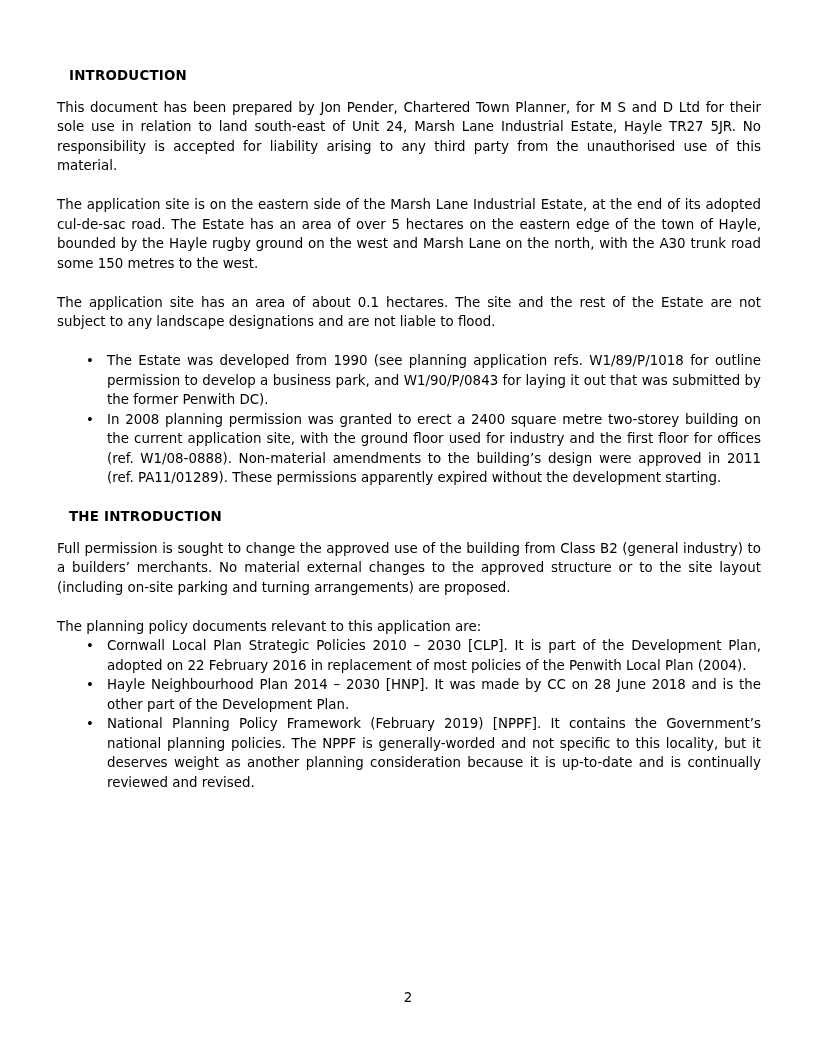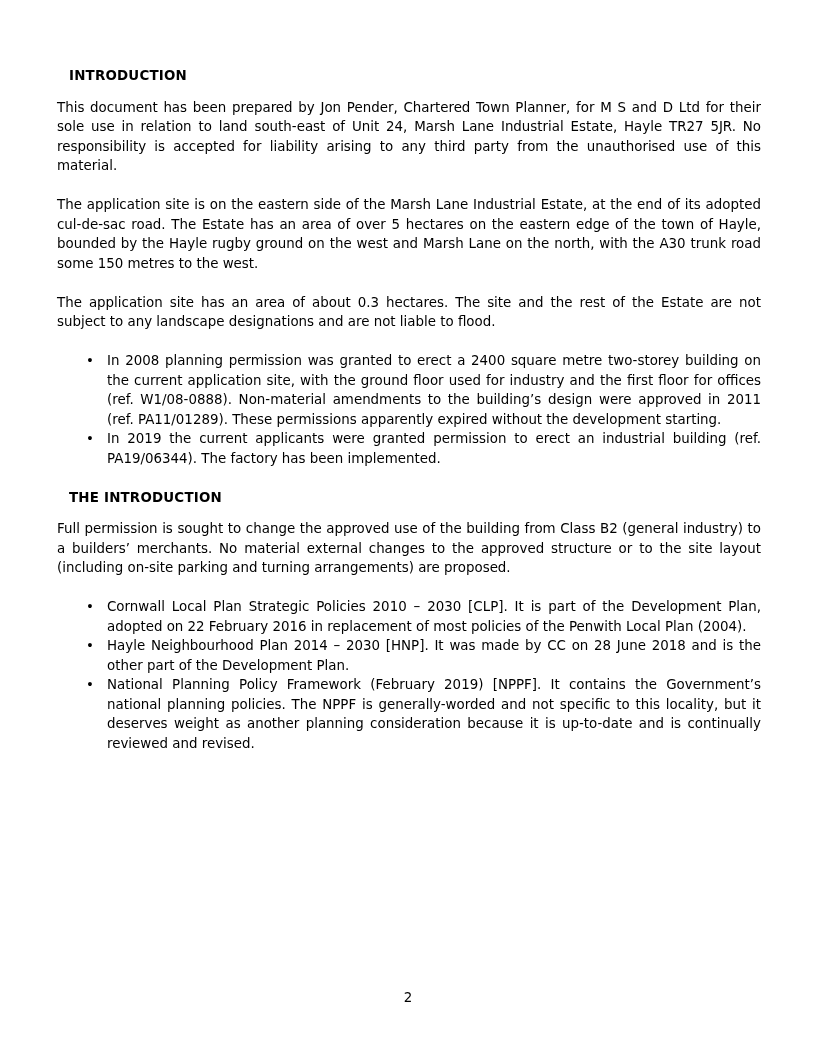--- a/index.html
+++ b/index.html
@@ -73,36 +73,37 @@
 <div class="page">
   <div class="content">
 
     <section>
       <h2>INTRODUCTION</h2>
       <p class="para">This document has been prepared by Jon Pender, Chartered Town Planner, for M S and D Ltd for their sole use in relation to land south-east of Unit 24, Marsh Lane Industrial Estate, Hayle TR27 5JR. No responsibility is accepted for liability arising to any third party from the unauthorised use of this material.</p>
     </section>
 
     <section>
       <p class="para">The application site is on the eastern side of the Marsh Lane Industrial Estate, at the end of its adopted cul-de-sac road. The Estate has an area of over 5 hectares on the eastern edge of the town of Hayle, bounded by the Hayle rugby ground on the west and Marsh Lane on the north, with the A30 trunk road some 150 metres to the west.</p>
-      <p class="para">The application site has an area of about 0.3 hectares. The site and the rest of the Estate are not subject to any landscape designations and are not liable to flood.</p>
+      <p class="para">The application site has an area of about 0.1 hectares. The site and the rest of the Estate are not subject to any landscape designations and are not liable to flood.</p>
     </section>
 
     <section>
       <ul class="bullets">
+        <li><span>The Estate was developed from 1990 (see planning application refs. W1/89/P/1018 for outline permission to develop a business park, and W1/90/P/0843 for laying it out that was submitted by the former Penwith DC).</span></li>
         <li><span>In 2008 planning permission was granted to erect a 2400 square metre two-storey building on the current application site, with the ground floor used for industry and the first floor for offices (ref. W1/08-0888). Non-material amendments to the building’s design were approved in 2011 (ref. PA11/01289). These permissions apparently expired without the development starting.</span></li>
-        <li><span>In 2019 the current applicants were granted permission to erect an industrial building (ref. PA19/06344). The factory has been implemented.</span></li>
       </ul>
     </section>
 
     <section>
       <h2>THE INTRODUCTION</h2>
       <p class="para">Full permission is sought to change the approved use of the building from Class B2 (general industry) to a builders’ merchants. No material external changes to the approved structure or to the site layout (including on-site parking and turning arrangements) are proposed.</p>
     </section>
 
     <section>
+      <p class="para intro">The planning policy documents relevant to this application are:</p>
       <ul class="bullets">
         <li><b>Cornwall Local Plan</b><span> Strategic Policies 2010 – 2030 [CLP]. It is part of the Development Plan, adopted on 22 February 2016 in replacement of most policies of the Penwith Local Plan (2004).</span></li>
         <li><b>Hayle Neighbourhood Plan</b><span> 2014 – 2030 [HNP]. It was made by CC on 28 June 2018 and is the other part of the Development Plan.</span></li>
         <li><b>National Planning Policy Framework</b><span> (February 2019) [NPPF]. It contains the Government’s national planning policies. The NPPF is generally-worded and not specific to this locality, but it deserves weight as another planning consideration because it is up-to-date and is continually reviewed and revised.</span></li>
       </ul>
     </section>
 
   </div>
 
   <div class="page-number">2</div>

